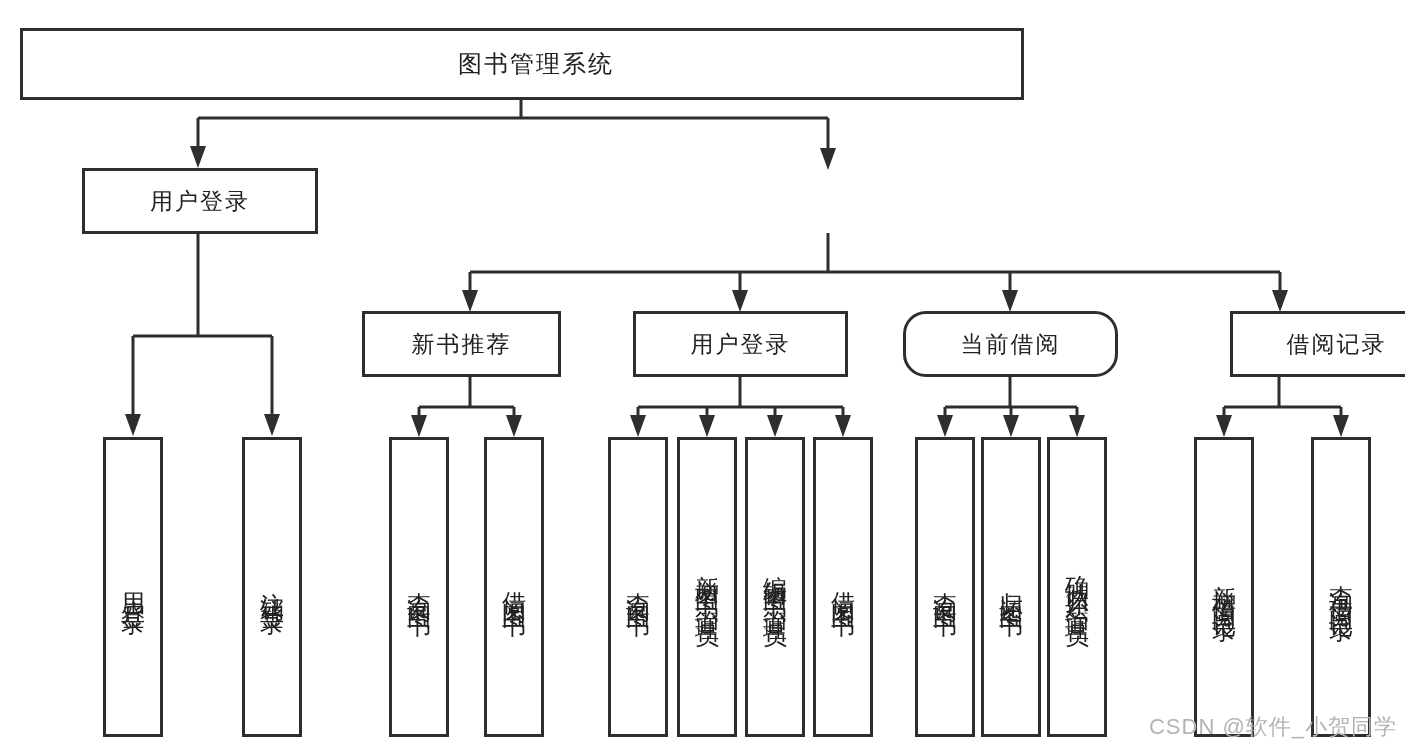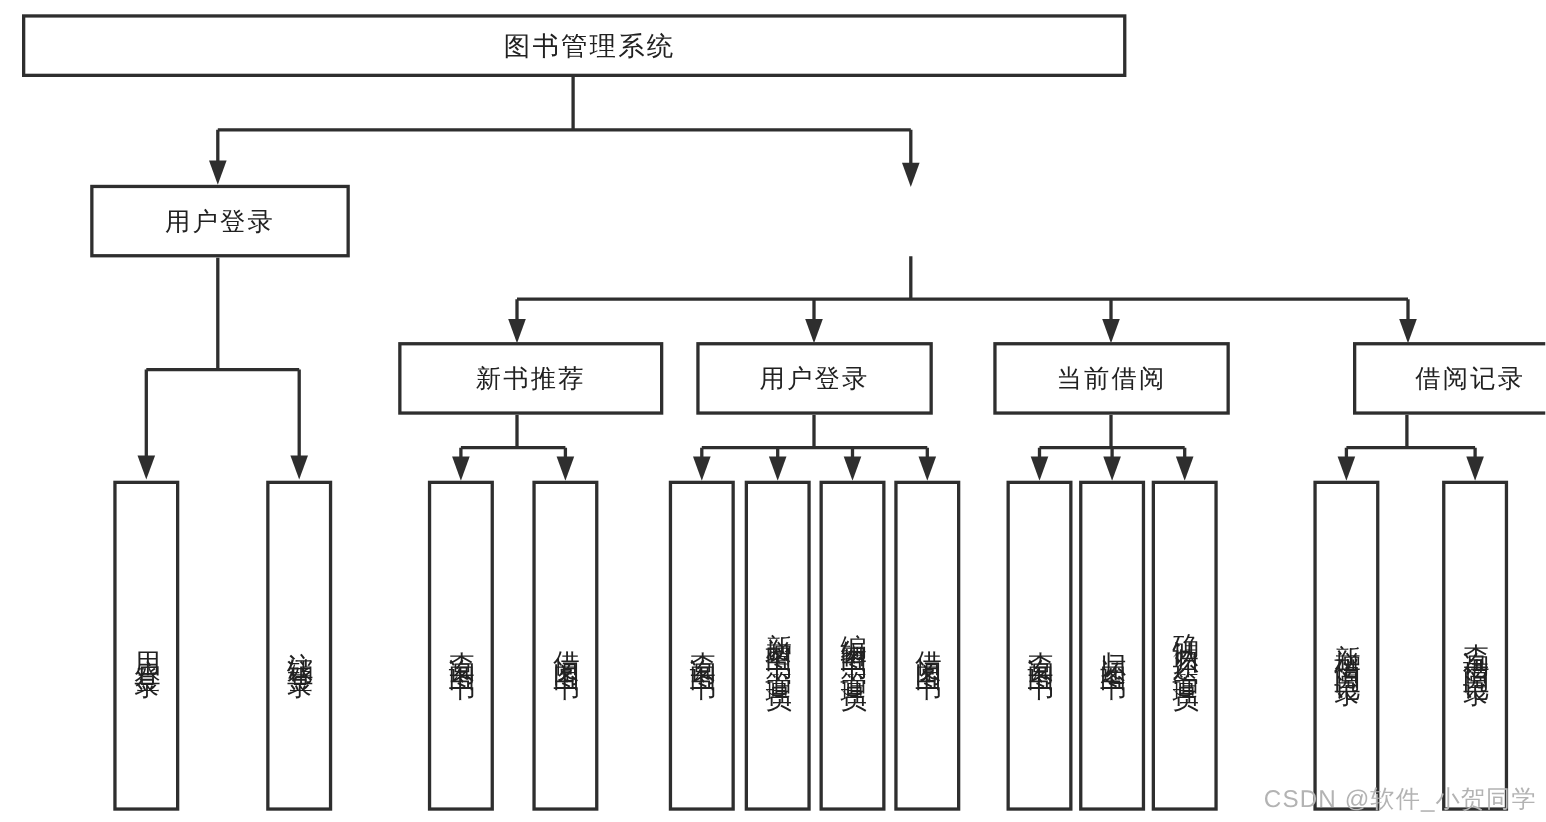--- a/index.html
+++ b/index.html
@@ -95,27 +95,27 @@
       <use href="#ah" x="775" y="437"></use>
         <use href="#ah" x="843" y="437"></use>
       <use href="#ah" x="945" y="437"></use>
         <use href="#ah" x="1011" y="437"></use>
       <use href="#ah" x="1077" y="437"></use>
       <use href="#ah" x="1224" y="437"></use>
         <use href="#ah" x="1341" y="437"></use>
     </g>
   </svg>
 
-  <div class="box hbox root" style="left:20px;top:13px;width:1004px;height:57px;padding-left:28px;">图书管理系统</div>
+  <div class="box hbox root" style="left:20px;top:28px;width:1004px;height:72px;padding-left:28px;">图书管理系统</div>
 
   <div class="box hbox" style="left:82px;top:168px;width:236px;height:66px;">用户登录</div>
 
-  <div class="box hbox" style="left:362px;top:311px;width:241px;height:66px;">新书推荐</div>
+  <div class="box hbox" style="left:362px;top:311px;width:199px;height:66px;">新书推荐</div>
   <div class="box hbox" style="left:633px;top:311px;width:215px;height:66px;">用户登录</div>
-  <div class="box hbox" style="left:903px;top:311px;width:215px;height:66px;">当前借阅</div>
+  <div class="box hbox" style="left:903px;top:311px;width:215px;height:66px;border-radius:23px;">当前借阅</div>
   <div class="box hbox" style="left:1230px;top:311px;width:213px;height:66px;">借阅记录</div>
 
   <div class="box vbox" style="left:103px;">用户登录</div>
   <div class="box vbox" style="left:242px;">注销登录</div>
 
   <div class="box vbox" style="left:389px;">查询图书</div>
   <div class="box vbox" style="left:484px;">借阅图书</div>
 
   <div class="box vbox" style="left:608px;">查询图书</div>
   <div class="box vbox" style="left:677px;">新增图书（管理员）</div>

